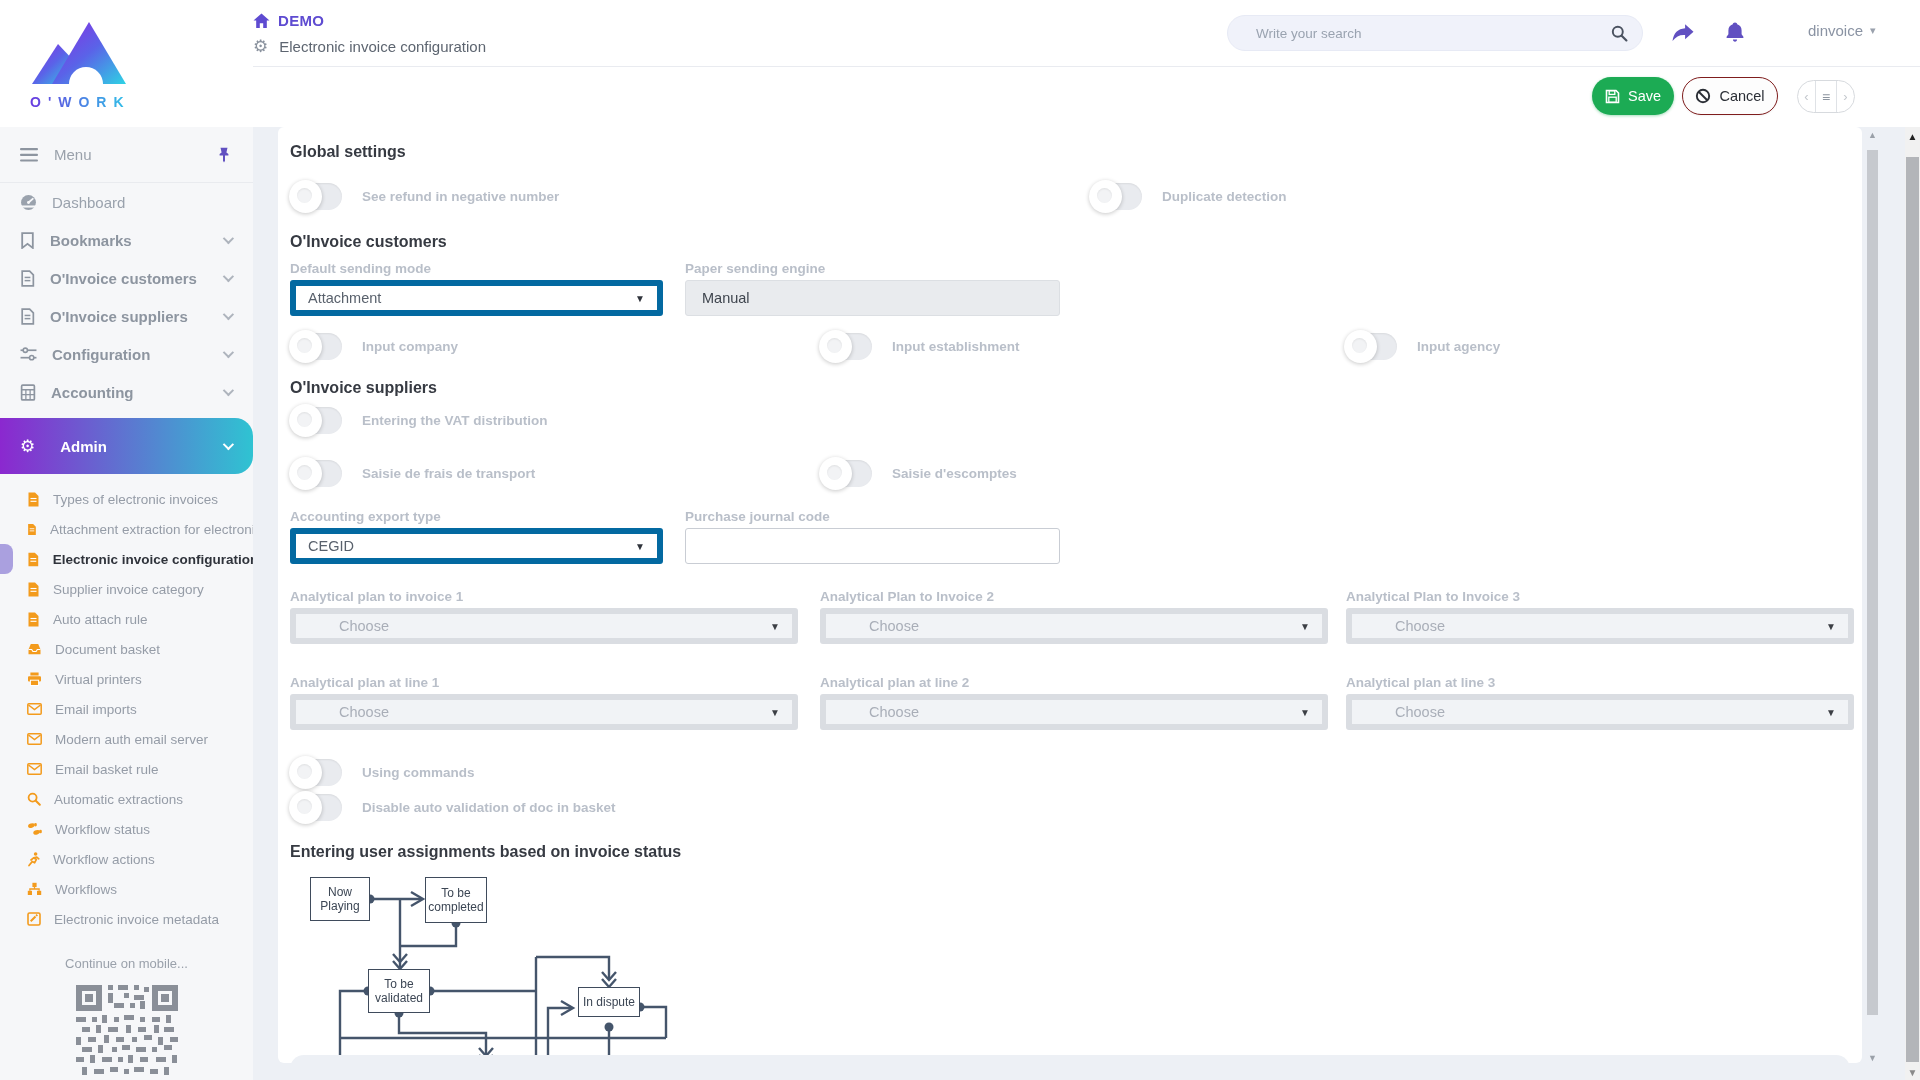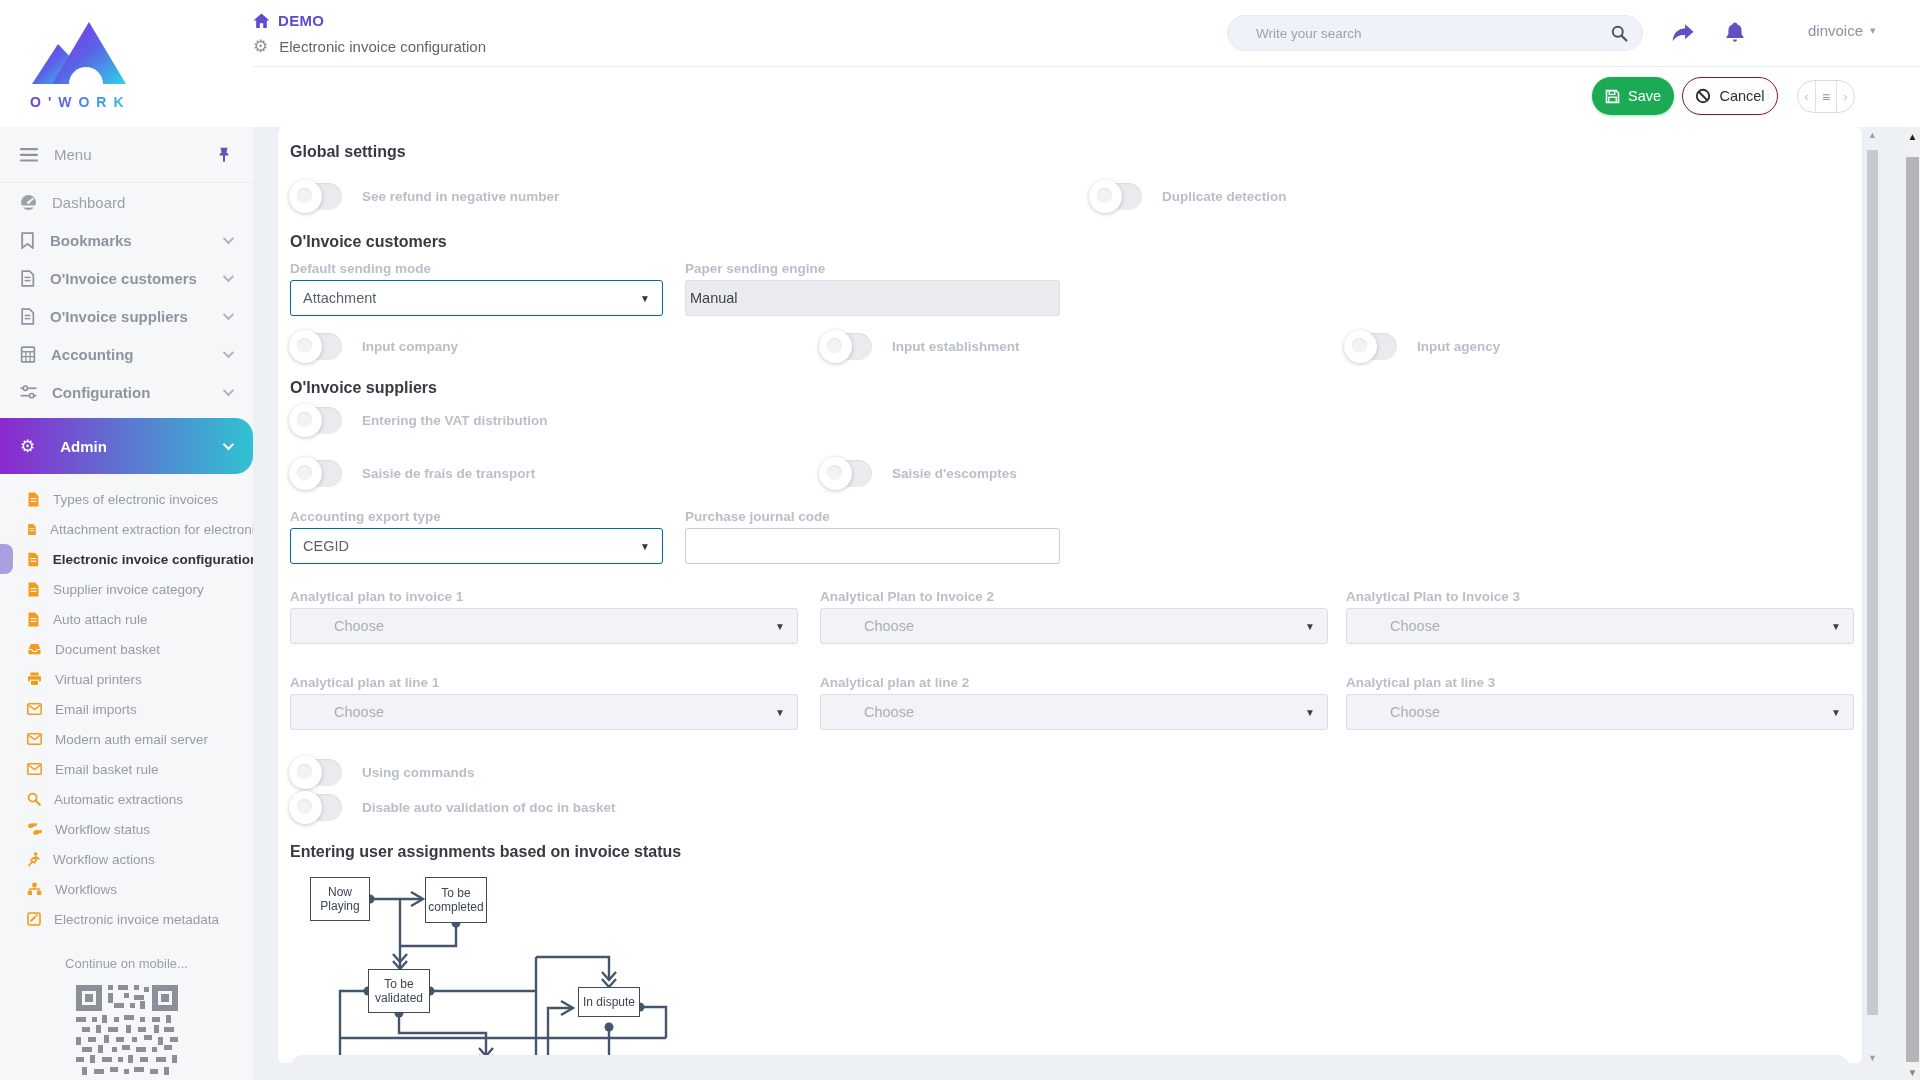--- a/index.html
+++ b/index.html
@@ -58,25 +58,25 @@
 
   
   .card { position:absolute; left:278px; top:127px; width:1584px; height:936px; background:#fff; border-radius:6px; z-index:3; overflow:hidden; }
   .h1 { position:absolute; font-size:16px; font-weight:bold; color:#363a42; }
   .flabel { position:absolute; font-size:13.5px; font-weight:bold; color:#b9bfc9; white-space:nowrap; }
   .toggle-row { position:absolute; display:flex; align-items:center; gap:20px; cursor:pointer; }
   .toggle { width:52px; height:27px; border-radius:14px; background:#e9ebef; box-shadow:inset 0 1px 2px rgba(0,0,0,.07); position:relative; flex:none; }
   .knob { position:absolute; left:-1px; top:-3px; width:33px; height:33px; border-radius:50%; background:#fff; box-shadow:0 1px 4px rgba(0,0,0,.22); }
   .knob::after { content:""; position:absolute; left:8px; top:8px; width:15px; height:15px; border-radius:50%; background:#f2f3f5; box-shadow:inset 0 1px 2px rgba(0,0,0,.08); }
   .t-lbl { font-size:13.5px; font-weight:bold; color:#b9bfc9; white-space:nowrap; }
-  .sel { position:absolute; height:36px; border:1px solid #0369a1; border-radius:3px; background:#fff; display:flex; align-items:center; justify-content:space-between; padding:0 12px; font-size:14.5px; color:#59616c; cursor:pointer; }
+  .sel { position:absolute; height:36px; border:6px solid #0369a1; border-radius:3px; background:#fff; display:flex; align-items:center; justify-content:space-between; padding:0 12px; font-size:14.5px; color:#59616c; cursor:pointer; }
   .sel .caret { color:#2f333b; font-size:10px; margin-left:8px; }
   .sel.disabled { background:#f1f3f6; border-color:#dadde2; color:#a9aeb8; cursor:default;padding-left:43px; }
   .sel.disabled .caret { color:#3c3f45; }
-  .txt { position:absolute; height:36px; border:1px solid #c9cdd4; border-radius:3px; background:#fff; font-size:14.5px; color:#3f454e; padding:0 4px; font-family:inherit; outline:none; }
+  .txt { position:absolute; height:36px; border:1px solid #c9cdd4; border-radius:3px; background:#fff; font-size:14.5px; color:#3f454e; padding:0 16px; font-family:inherit; outline:none; }
   .txt.disabled { background:#e9ebee; border-color:#dcdfe3; }
 
   
   .diagram { position:absolute; left:12px; top:744px; width:430px; height:192px; }
   .dg-box { position:absolute; background:#fff; border:1.6px solid #3f4b5c; color:#3c4654; font-size:12px; line-height:1.2; display:flex; align-items:center; justify-content:center; text-align:center; padding:2px; z-index:2; }
 
   
   .inner-sb { position:absolute; left:1866px; top:130px; width:13px; height:933px; z-index:6; }
   .inner-sb .up { position:absolute; top:0; left:0; width:13px; text-align:center; color:#9aa0a8; font-size:9px; cursor:pointer; }
   .inner-sb .thumb { position:absolute; left:1px; top:20px; width:11px; height:865px; background:#c6c9ce; cursor:pointer; }
@@ -224,39 +224,39 @@
     <svg width="15" height="17" viewBox="0 0 14 16">
       <path d="M2 1 h7 l3.5 3.5 V15 H2 Z" fill="none" stroke="#8d95a0" stroke-width="1.6"></path>
       <line x1="4.3" y1="7" x2="9.7" y2="7" stroke="#8d95a0" stroke-width="1.4"></line>
       <line x1="4.3" y1="10" x2="9.7" y2="10" stroke="#8d95a0" stroke-width="1.4"></line>
     </svg>
     <span class="s-lbl">O'Invoice suppliers</span>
     <span class="chev"></span>
   </div>
 
   <div class="s-item">
+    <svg width="17" height="15" viewBox="0 0 16 14">
+      <line x1="0.5" y1="3" x2="15.5" y2="3" stroke="#8d95a0" stroke-width="1.6"></line>
+      <line x1="0.5" y1="10" x2="15.5" y2="10" stroke="#8d95a0" stroke-width="1.6"></line>
+      <circle cx="5" cy="3" r="2" fill="#f6f7f9" stroke="#8d95a0" stroke-width="1.5"></circle>
+      <circle cx="11" cy="10" r="2" fill="#f6f7f9" stroke="#8d95a0" stroke-width="1.5"></circle>
+    </svg>
+    <span class="s-lbl">Configuration</span>
+    <span class="chev"></span>
+  </div>
+
+  <div class="s-item">
     <svg width="16" height="17" viewBox="0 0 15 16">
       <rect x="1.5" y="1" width="12" height="14" rx="1" fill="none" stroke="#8d95a0" stroke-width="1.6"></rect>
       <line x1="1.5" y1="5.4" x2="13.5" y2="5.4" stroke="#8d95a0" stroke-width="1.4"></line>
       <line x1="5.5" y1="5.4" x2="5.5" y2="15" stroke="#8d95a0" stroke-width="1.2"></line>
       <line x1="9.5" y1="5.4" x2="9.5" y2="15" stroke="#8d95a0" stroke-width="1.2"></line>
       <line x1="1.5" y1="10" x2="13.5" y2="10" stroke="#8d95a0" stroke-width="1.2"></line>
     </svg>
     <span class="s-lbl">Accounting</span>
-    <span class="chev"></span>
-  </div>
-
-  <div class="s-item">
-    <svg width="17" height="15" viewBox="0 0 16 14">
-      <line x1="0.5" y1="3" x2="15.5" y2="3" stroke="#8d95a0" stroke-width="1.6"></line>
-      <line x1="0.5" y1="10" x2="15.5" y2="10" stroke="#8d95a0" stroke-width="1.6"></line>
-      <circle cx="5" cy="3" r="2" fill="#f6f7f9" stroke="#8d95a0" stroke-width="1.5"></circle>
-      <circle cx="11" cy="10" r="2" fill="#f6f7f9" stroke="#8d95a0" stroke-width="1.5"></circle>
-    </svg>
-    <span class="s-lbl">Configuration</span>
     <span class="chev"></span>
   </div>
 
   <div class="admin-item">
     <span style="font-size:17px;line-height:1;color:#fff">⚙</span>
     <span class="s-lbl">Admin</span>
     <span class="chev"></span>
   </div>
 
   <div class="sub">

